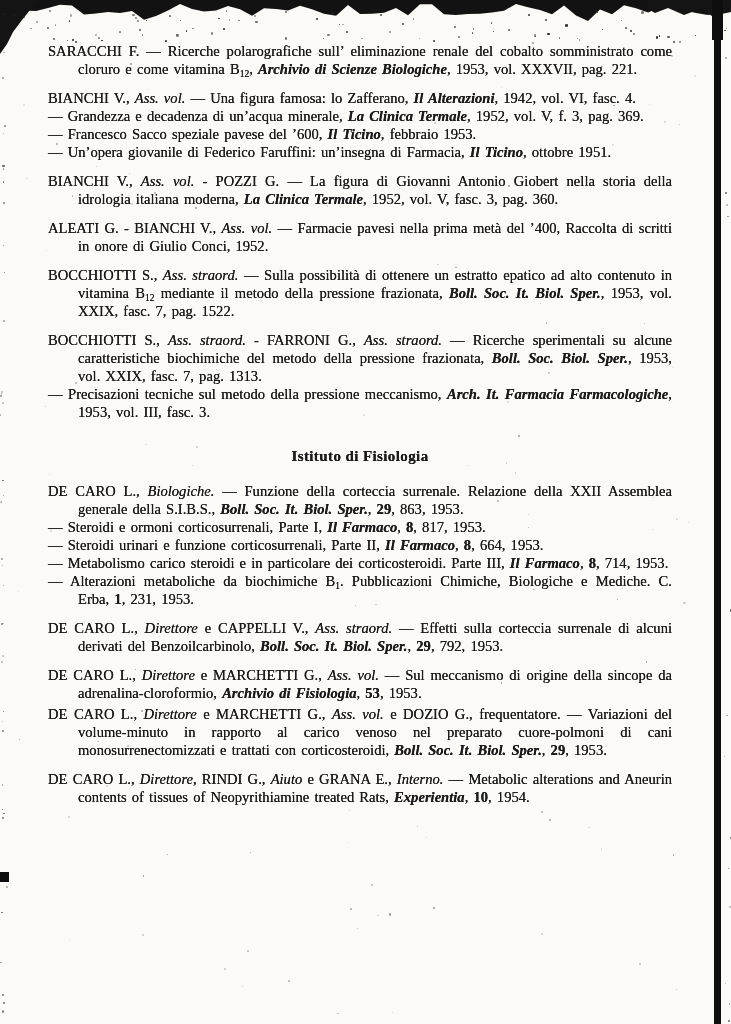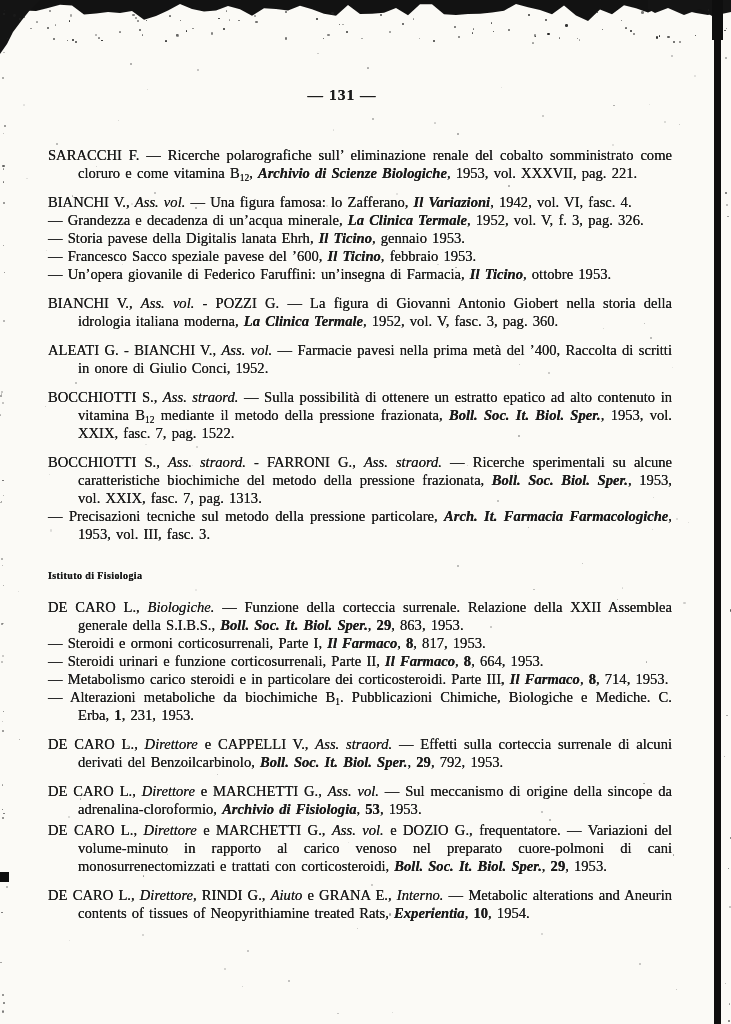--- a/index.html
+++ b/index.html
@@ -40,21 +40,22 @@
     font-size:14.6px;
     line-height:18px;
     word-spacing:1.5px;
     text-shadow:0 0 .3px currentColor;
   }
   .entry.group{margin-top:11px;}
   .entry.run-on{margin-top:0;}
   .entry.tight{margin-top:3px;}
   .section-heading{
     margin:27px 0 17px;
-    font-size:10px;
+    text-align:center;
+    font-size:15px;
     font-weight:bold;
     letter-spacing:.4px;
     text-shadow:0 0 .3px currentColor;
   }
   .seg-plain{}
   .seg-i{font-style:italic;}
   .seg-bi{font-style:italic;font-weight:bold;}
   .seg-b{font-weight:bold;}
   sub.seg-sub{font-size:9.5px;line-height:0;vertical-align:-3px;}
   
@@ -78,33 +79,31 @@
     position:absolute;inset:0;pointer-events:none;
   }
   .speck{
     position:absolute;background:#444;border-radius:50%;
   }
 </style>
 </head>
 <body>
 
 <div class="page-content">
-  <div class="page-number">— 131 —</div>
   <div class="bibliography">
       <p class="entry group"><span class="seg-plain">SARACCHI F. — Ricerche polarografiche sull’ eliminazione renale del cobalto somministrato come cloruro e come vitamina B</span><sub class="seg-sub">12</sub><span class="seg-plain">, </span><span class="seg-bi">Archivio di Scienze Biologiche</span><span class="seg-plain">, 1953, vol. XXXVII, pag. 221.</span></p>
-      <p class="entry group"><span class="seg-plain">BIANCHI V., </span><span class="seg-i">Ass. vol.</span><span class="seg-plain"> — Una figura famosa: lo Zafferano, </span><span class="seg-bi">Il Variazioni</span><span class="seg-plain">, 1942, vol. VI, fasc. 4.</span></p>
-      <p class="entry run-on"><span class="seg-plain">— Grandezza e decadenza di un’acqua minerale, </span><span class="seg-bi">La Clinica Termale</span><span class="seg-plain">, 1952, vol. V, f. 3, pag. 326.</span></p>
-      <p class="entry run-on"><span class="seg-plain">— Storia pavese della Digitalis lanata Ehrh, </span><span class="seg-bi">Il Ticino</span><span class="seg-plain">, gennaio 1953.</span></p>
+      <p class="entry group"><span class="seg-plain">BIANCHI V., </span><span class="seg-i">Ass. vol.</span><span class="seg-plain"> — Una figura famosa: lo Zafferano, </span><span class="seg-bi">Il Alterazioni</span><span class="seg-plain">, 1942, vol. VI, fasc. 4.</span></p>
+      <p class="entry run-on"><span class="seg-plain">— Grandezza e decadenza di un’acqua minerale, </span><span class="seg-bi">La Clinica Termale</span><span class="seg-plain">, 1952, vol. V, f. 3, pag. 369.</span></p>
       <p class="entry run-on"><span class="seg-plain">— Francesco Sacco speziale pavese del ’600, </span><span class="seg-bi">Il Ticino</span><span class="seg-plain">, febbraio 1953.</span></p>
-      <p class="entry run-on"><span class="seg-plain">— Un’opera giovanile di Federico Faruffini: un’insegna di Farmacia, </span><span class="seg-bi">Il Ticino</span><span class="seg-plain">, ottobre 1953.</span></p>
+      <p class="entry run-on"><span class="seg-plain">— Un’opera giovanile di Federico Faruffini: un’insegna di Farmacia, </span><span class="seg-bi">Il Ticino</span><span class="seg-plain">, ottobre 1951.</span></p>
       <p class="entry group"><span class="seg-plain">BIANCHI V., </span><span class="seg-i">Ass. vol.</span><span class="seg-plain"> - POZZI G. — La figura di Giovanni Antonio Giobert nella storia della idrologia italiana moderna, </span><span class="seg-bi">La Clinica Termale</span><span class="seg-plain">, 1952, vol. V, fasc. 3, pag. 360.</span></p>
       <p class="entry group"><span class="seg-plain">ALEATI G. - BIANCHI V., </span><span class="seg-i">Ass. vol.</span><span class="seg-plain"> — Farmacie pavesi nella prima metà del ’400, Raccolta di scritti in onore di Giulio Conci, 1952.</span></p>
       <p class="entry group"><span class="seg-plain">BOCCHIOTTI S., </span><span class="seg-i">Ass. straord.</span><span class="seg-plain"> — Sulla possibilità di ottenere un estratto epatico ad alto contenuto in vitamina B</span><sub class="seg-sub">12</sub><span class="seg-plain"> mediante il metodo della pressione frazionata, </span><span class="seg-bi">Boll. Soc. It. Biol. Sper.</span><span class="seg-plain">, 1953, vol. XXIX, fasc. 7, pag. 1522.</span></p>
       <p class="entry group"><span class="seg-plain">BOCCHIOTTI S., </span><span class="seg-i">Ass. straord.</span><span class="seg-plain"> - FARRONI G., </span><span class="seg-i">Ass. straord.</span><span class="seg-plain"> — Ricerche sperimentali su alcune caratteristiche biochimiche del metodo della pressione frazionata, </span><span class="seg-bi">Boll. Soc. Biol. Sper.</span><span class="seg-plain">, 1953, vol. XXIX, fasc. 7, pag. 1313.</span></p>
-      <p class="entry run-on"><span class="seg-plain">— Precisazioni tecniche sul metodo della pressione particolare, </span><span class="seg-bi">Arch. It. Farmacia Farmacologiche</span><span class="seg-plain">, 1953, vol. III, fasc. 3.</span></p>
+      <p class="entry run-on"><span class="seg-plain">— Precisazioni tecniche sul metodo della pressione meccanismo, </span><span class="seg-bi">Arch. It. Farmacia Farmacologiche</span><span class="seg-plain">, 1953, vol. III, fasc. 3.</span></p>
       <h2 class="section-heading">Istituto di Fisiologia</h2>
       <p class="entry run-on"><span class="seg-plain">DE CARO L., </span><span class="seg-i">Biologiche.</span><span class="seg-plain"> — Funzione della corteccia surrenale. Relazione della XXII Assemblea generale della S.I.B.S., </span><span class="seg-bi">Boll. Soc. It. Biol. Sper.</span><span class="seg-plain">, </span><span class="seg-b">29</span><span class="seg-plain">, 863, 1953.</span></p>
       <p class="entry run-on"><span class="seg-plain">— Steroidi e ormoni corticosurrenali, Parte I, </span><span class="seg-bi">Il Farmaco</span><span class="seg-plain">, </span><span class="seg-b">8</span><span class="seg-plain">, 817, 1953.</span></p>
       <p class="entry run-on"><span class="seg-plain">— Steroidi urinari e funzione corticosurrenali, Parte II, </span><span class="seg-bi">Il Farmaco</span><span class="seg-plain">, </span><span class="seg-b">8</span><span class="seg-plain">, 664, 1953.</span></p>
       <p class="entry run-on"><span class="seg-plain">— Metabolismo carico steroidi e in particolare dei corticosteroidi. Parte III, </span><span class="seg-bi">Il Farmaco</span><span class="seg-plain">, </span><span class="seg-b">8</span><span class="seg-plain">, 714, 1953.</span></p>
       <p class="entry run-on"><span class="seg-plain">— Alterazioni metaboliche da biochimiche B</span><sub class="seg-sub">1</sub><span class="seg-plain">. Pubblicazioni Chimiche, Biologiche e Mediche. C. Erba, </span><span class="seg-b">1</span><span class="seg-plain">, 231, 1953.</span></p>
       <p class="entry group"><span class="seg-plain">DE CARO L., </span><span class="seg-i">Direttore</span><span class="seg-plain"> e CAPPELLI V., </span><span class="seg-i">Ass. straord.</span><span class="seg-plain"> — Effetti sulla corteccia surrenale di alcuni derivati del Benzoilcarbinolo, </span><span class="seg-bi">Boll. Soc. It. Biol. Sper.</span><span class="seg-plain">, </span><span class="seg-b">29</span><span class="seg-plain">, 792, 1953.</span></p>
       <p class="entry group"><span class="seg-plain">DE CARO L., </span><span class="seg-i">Direttore</span><span class="seg-plain"> e MARCHETTI G., </span><span class="seg-i">Ass. vol.</span><span class="seg-plain"> — Sul meccanismo di origine della sincope da adrenalina-cloroformio, </span><span class="seg-bi">Archivio di Fisiologia</span><span class="seg-plain">, </span><span class="seg-b">53</span><span class="seg-plain">, 1953.</span></p>
       <p class="entry tight"><span class="seg-plain">DE CARO L., </span><span class="seg-i">Direttore</span><span class="seg-plain"> e MARCHETTI G., </span><span class="seg-i">Ass. vol.</span><span class="seg-plain"> e DOZIO G., frequentatore. — Variazioni del volume-minuto in rapporto al carico venoso nel preparato cuore-polmoni di cani monosurrenectomizzati e trattati con corticosteroidi, </span><span class="seg-bi">Boll. Soc. It. Biol. Sper.</span><span class="seg-plain">, </span><span class="seg-b">29</span><span class="seg-plain">, 1953.</span></p>
       <p class="entry group"><span class="seg-plain">DE CARO L., </span><span class="seg-i">Direttore</span><span class="seg-plain">, RINDI G., </span><span class="seg-i">Aiuto</span><span class="seg-plain"> e GRANA E., </span><span class="seg-i">Interno.</span><span class="seg-plain"> — Metabolic alterations and Aneurin contents of tissues of Neopyrithiamine treated Rats, </span><span class="seg-bi">Experientia</span><span class="seg-plain">, </span><span class="seg-b">10</span><span class="seg-plain">, 1954.</span></p>

